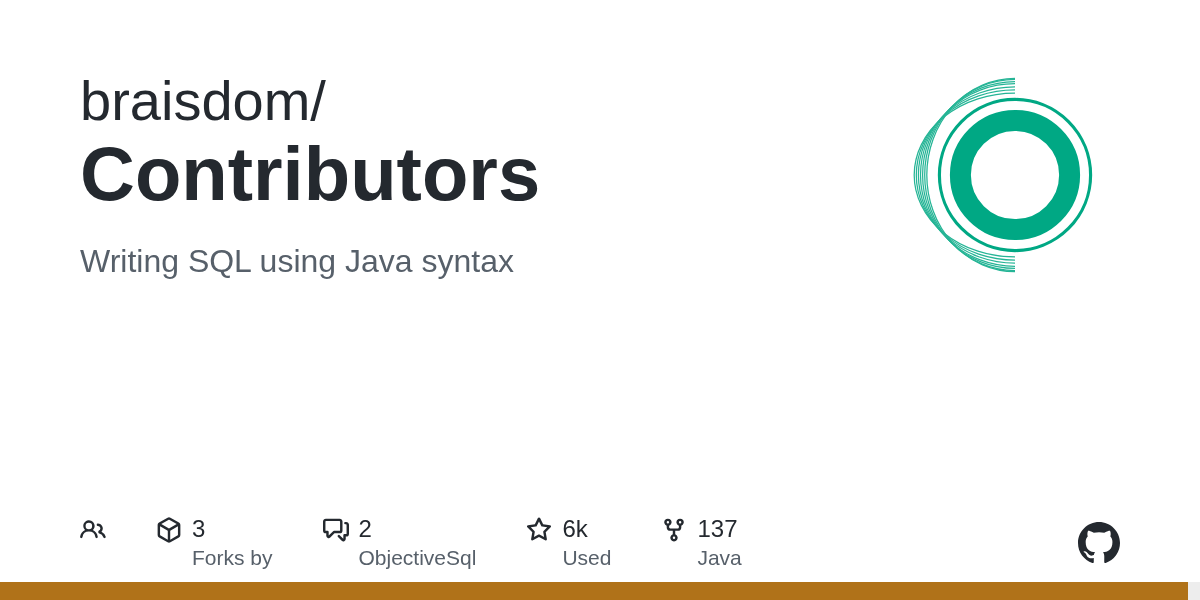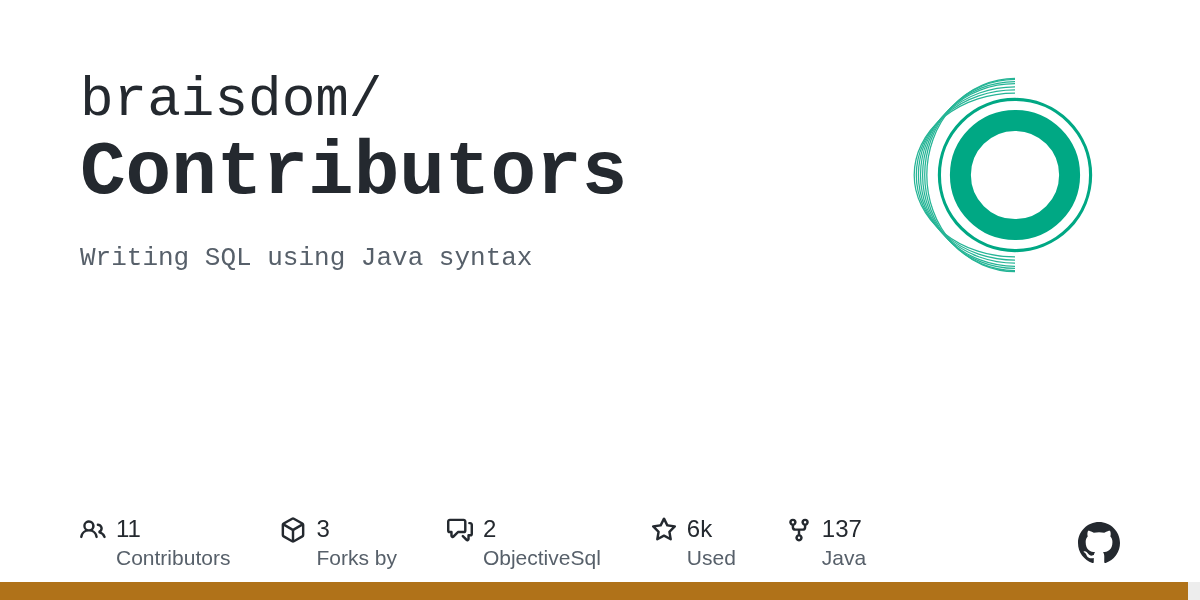--- a/index.html
+++ b/index.html
@@ -18,39 +18,38 @@
     .container {
       padding: 70px 80px 0 80px;
       display: flex;
       flex-direction: column;
       height: 100%;
     }
     .header-row {
       display: flex;
       justify-content: space-between;
       align-items: flex-start;
-      font-family: Liberation Mono, monospace;
     }
     .title-block {
       flex: 1;
     }
     .repo-owner {
       font-size: 56px;
       font-weight: 400;
       color: #24292f;
       line-height: 1.1;
     }
     .repo-name {
       font-size: 76px;
       font-weight: 600;
       color: #24292f;
       line-height: 1.1;
     }
     .description {
-      font-size: 26px;
+      font-size: 32px;
       color: #57606a;
       margin-top: 28px;
       font-weight: 400;
     }
     .logo {
       width: 210px;
       height: 210px;
       display: flex;
       align-items: center;
       justify-content: center;
@@ -138,24 +137,20 @@
         <circle cx="100" cy="100" r="52" fill="none" stroke="#00a884" stroke-width="20"></circle>
       </svg>
     </div>
   </div>
 
   <div class="stats-row">
     <div class="stat">
       <svg class="stat-icon" viewBox="0 0 16 16" fill="currentColor">
         <path d="M2 5.5a3.5 3.5 0 1 1 5.898 2.549 5.508 5.508 0 0 1 3.034 4.084.75.75 0 1 1-1.482.235 4 4 0 0 0-7.9 0 .75.75 0 0 1-1.482-.236A5.507 5.507 0 0 1 3.102 8.05 3.493 3.493 0 0 1 2 5.5ZM11 4a3.001 3.001 0 0 1 2.22 5.018 5.01 5.01 0 0 1 2.56 3.012.749.749 0 0 1-.885.954.752.752 0 0 1-.549-.514 3.507 3.507 0 0 0-2.522-2.372.75.75 0 0 1-.574-.73v-.352a.75.75 0 0 1 .416-.672A1.5 1.5 0 0 0 11 5.5.75.75 0 0 1 11 4Zm-5.5-.5a2 2 0 1 0-.001 3.999A2 2 0 0 0 5.5 3.5Z"></path>
       </svg>
-      <div class="stat-text">
-        <span class="stat-value">11</span>
-        <span class="stat-label">Contributors</span>
-      </div>
     </div>
 
     <div class="stat">
       <svg class="stat-icon" viewBox="0 0 16 16" fill="currentColor">
         <path d="m8.878.392 5.25 3.045c.54.314.872.89.872 1.514v6.098a1.75 1.75 0 0 1-.872 1.514l-5.25 3.045a1.75 1.75 0 0 1-1.756 0l-5.25-3.045A1.75 1.75 0 0 1 1 11.049V4.951c0-.624.332-1.201.872-1.514L7.122.392a1.75 1.75 0 0 1 1.756 0ZM7.875 1.69l-4.63 2.685L8 7.133l4.755-2.758-4.63-2.685a.248.248 0 0 0-.25 0ZM2.5 5.677v5.372c0 .09.047.171.125.216l4.625 2.683V8.432Zm6.25 8.271 4.625-2.683a.25.25 0 0 0 .125-.216V5.677L8.75 8.432Z"></path>
       </svg>
       <div class="stat-text">
         <span class="stat-value">3</span>
         <span class="stat-label">Forks by</span>
       </div>

